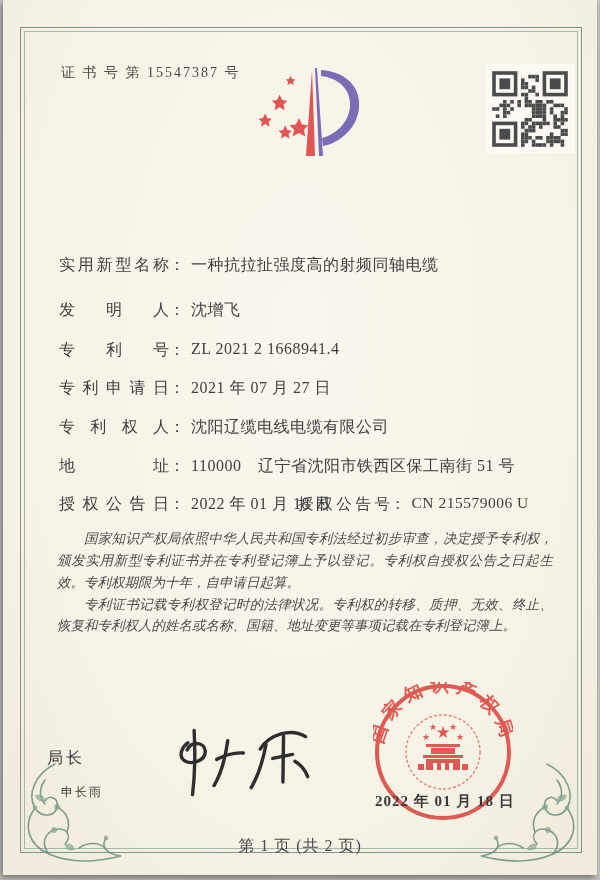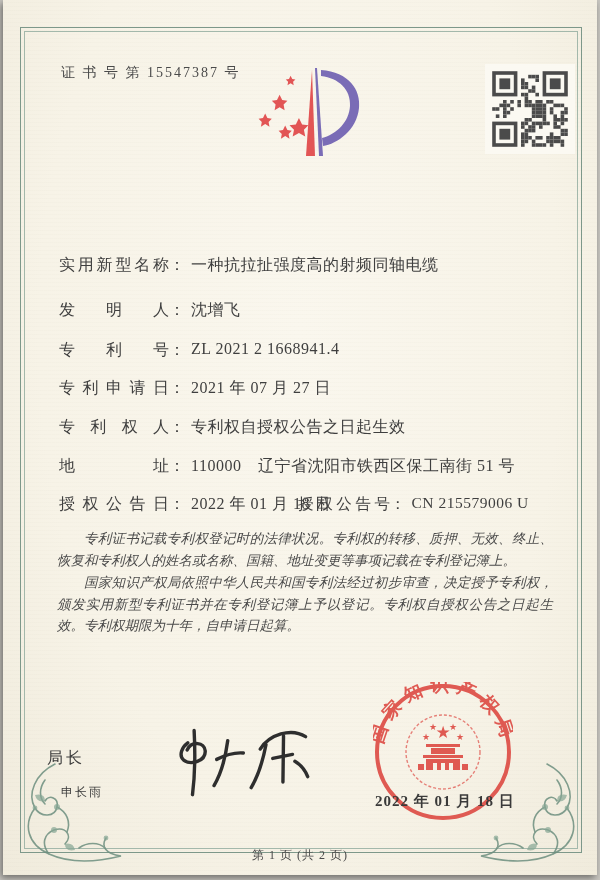--- a/index.html
+++ b/index.html
@@ -54,21 +54,21 @@
   .sig-title{position:absolute;left:44px;top:748px;font-size:16px;color:#3c3c3c;letter-spacing:3px;}
   .sig-name{position:absolute;left:58px;top:784px;font-size:12px;color:#3c3c3c;letter-spacing:2px;}
   .signature{position:absolute;left:158px;top:718px;width:165px;height:95px;}
   .seal{position:absolute;left:370px;top:682px;width:140px;height:140px;opacity:0.9;}
   .seal-date{
     position:absolute;left:372px;top:792px;z-index:5;
     font-size:15px;font-weight:600;color:#3a3a3a;letter-spacing:1px;
   }
   .footer{
     position:absolute;left:0;top:836px;width:100%;text-align:center;
-    font-size:12px;color:#4a4a4a;letter-spacing:1px;margin-top:11px;
+    font-size:16px;color:#4a4a4a;letter-spacing:1px;
   }
   .flourish{position:absolute;width:122px;height:114px;}
   .flourish.bl{left:6px;top:760px;}
   .flourish.br{right:4px;top:760px;transform:scaleX(-1);}
 </style>
 </head>
 <body>
 
 <div class="paper">
 
@@ -271,36 +271,36 @@
     <div class="frow" style="top:300px">
       <span class="flabel">发明人</span><span class="fcolon">：</span><span class="fvalue">沈增飞</span>
     </div>
     <div class="frow" style="top:340px">
       <span class="flabel">专利号</span><span class="fcolon">：</span><span class="fvalue">ZL 2021 2 1668941.4</span>
     </div>
     <div class="frow" style="top:378px">
       <span class="flabel">专利申请日</span><span class="fcolon">：</span><span class="fvalue">2021 年 07 月 27 日</span>
     </div>
     <div class="frow" style="top:417px">
-      <span class="flabel">专利权人</span><span class="fcolon">：</span><span class="fvalue">专利权自授权公告之日起生效</span>
+      <span class="flabel">专利权人</span><span class="fcolon">：</span><span class="fvalue">沈阳辽缆电线电缆有限公司</span>
     </div>
     <div class="frow" style="top:456px">
       <span class="flabel">地址</span><span class="fcolon">：</span><span class="fvalue">110000　辽宁省沈阳市铁西区保工南街 51 号</span>
     </div>
     <div class="frow" style="top:494px">
       <span class="flabel">授权公告日</span><span class="fcolon">：</span><span class="fvalue">2022 年 01 月 18 日</span>
     </div>
   </div>
   <div class="frow2" style="left:295px;top:494px">
     <span class="flabel" style="width:92px">授权公告号</span><span class="fcolon">：</span><span class="fvalue">CN 215579006 U</span>
   </div>
 
   <div class="paras">
+    <p>国家知识产权局依照中华人民共和国专利法经过初步审查，决定授予专利权，颁发实用新型专利证书并在专利登记簿上予以登记。专利权自授权公告之日起生效。专利权期限为十年，自申请日起算。</p>
     <p>专利证书记载专利权登记时的法律状况。专利权的转移、质押、无效、终止、恢复和专利权人的姓名或名称、国籍、地址变更等事项记载在专利登记簿上。</p>
-    <p>国家知识产权局依照中华人民共和国专利法经过初步审查，决定授予专利权，颁发实用新型专利证书并在专利登记簿上予以登记。专利权自授权公告之日起生效。专利权期限为十年，自申请日起算。</p>
   </div>
 
   <div class="sig-title">局长</div>
   <div class="sig-name">申长雨</div>
 
   <svg class="signature" viewBox="0 0 165 95">
     <g fill="none" stroke="#2e2e2e" stroke-width="3.4" stroke-linecap="round" stroke-linejoin="round" transform="rotate(-3 82 47)">
       <path d="M28,22 C22,26 18,34 23,39 C30,45 45,41 45,31 C45,22 32,20 27,29"></path>
       <path d="M35,10 C35,28 34,52 30,74"></path>
       <path d="M68,22 C65,38 60,54 52,66"></path>

